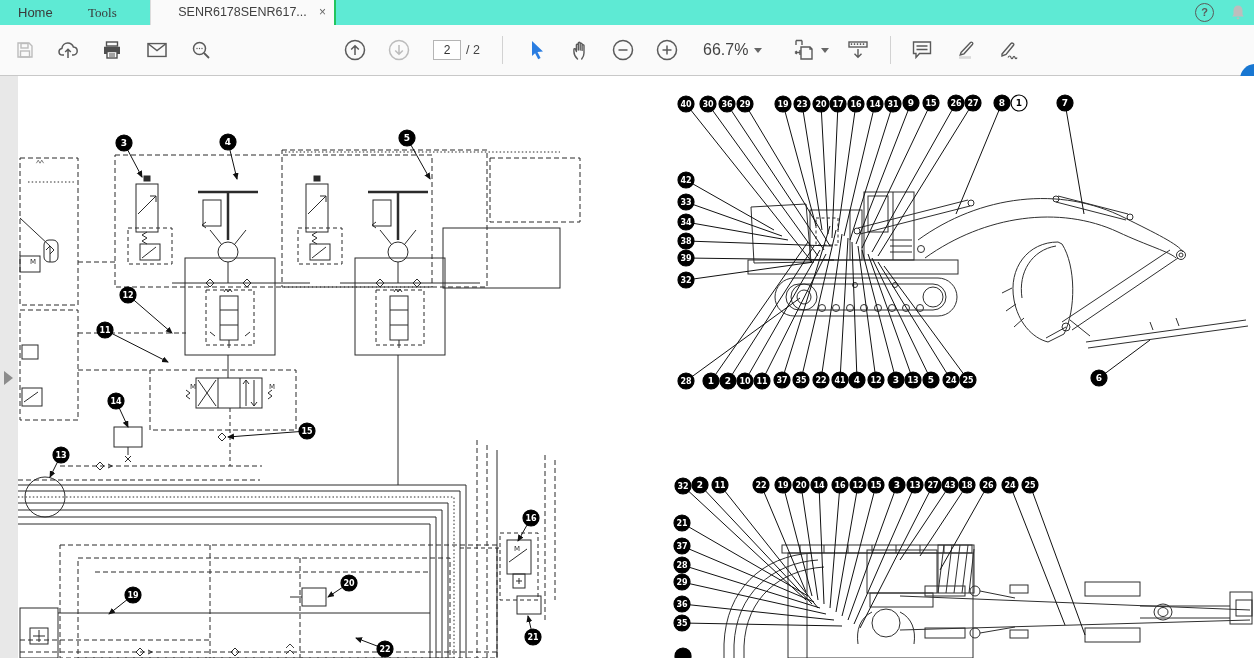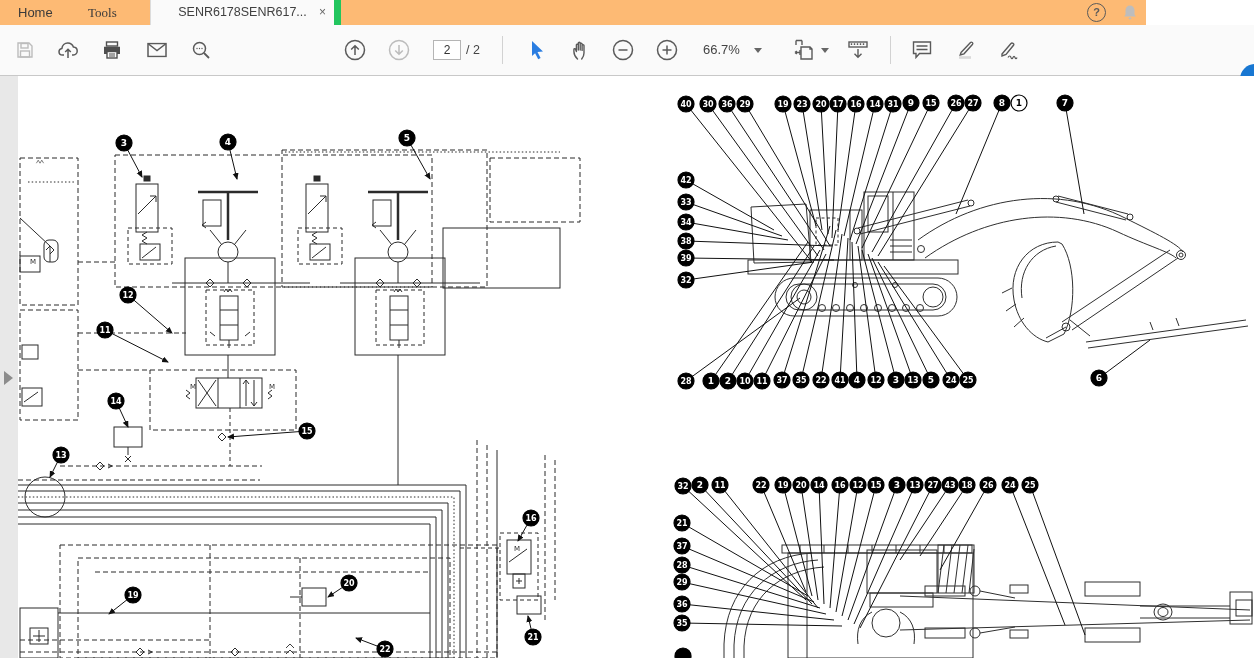--- a/index.html
+++ b/index.html
@@ -1,38 +1,38 @@
 <!DOCTYPE html>
 <html><head>
 <meta charset="utf-8">
 <style>
   html,body{margin:0;padding:0;background:#e8e8e8;}
   .app{position:relative;width:1254px;height:658px;overflow:hidden;background:#fff;
        font-family:"Liberation Sans","DejaVu Sans",sans-serif;-webkit-font-smoothing:antialiased;}
   
-  .tabbar{position:absolute;left:0;top:0;width:1146px;height:25px;background:#fdba74;}
+  .tabbar{position:absolute;left:0;top:0;width:1254px;height:25px;background:#5eead4;}
   .tab{position:absolute;top:0;height:25px;line-height:25px;font-size:13px;color:#3a3a3a;cursor:default;}
   .tab-home{left:18px;}
   .tab-tools{left:88px;font-family:Liberation Serif, serif;}
-  .tab-doc{left:150px;width:183px;background:#fafafa;border-left:1px solid #dcdcdc;border-right:7px solid #22c55e;
+  .tab-doc{left:150px;width:183px;background:#fafafa;border-left:1px solid #dcdcdc;border-right:2px solid #22c55e;
            text-align:center;font-size:12.5px;color:#404040;}
   .tab-doc .close{position:absolute;right:8px;top:0;color:#666;font-size:12px;cursor:default;}
   .tabbar-right{position:absolute;right:8px;top:0;height:25px;display:flex;align-items:center;gap:16px;}
   .help-circ{width:17px;height:17px;border:1.6px solid #5a5a5a;border-radius:50%;color:#5a5a5a;
              font-size:11px;font-weight:bold;text-align:center;line-height:16px;}
   
   .toolbar{position:absolute;left:0;top:25px;width:1254px;height:50px;background:#fafafa;border-bottom:1px solid #c8c8c8;}
   .tbtn{position:absolute;top:50%;transform:translate(-50%,-50%);display:flex;align-items:center;color:#5a5a5a;}
   .tbtn svg{display:block;}
   .disabled{color:#bcbcbc;}
   .vdiv{position:absolute;top:11px;width:1px;height:28px;background:#d2d2d2;}
   .pageinput{position:absolute;left:433px;top:15px;width:26px;height:18px;border:1px solid #b5b5b5;background:#fff;
              font-size:12px;text-align:center;color:#333;padding:0;font-family:"Liberation Sans",sans-serif;}
   .pagesep{position:absolute;left:466px;top:0;height:50px;line-height:50px;font-size:12.5px;color:#444;}
-  .zoomtxt{position:absolute;left:703px;top:0;height:50px;line-height:50px;font-size:13px;color:#444;}
+  .zoomtxt{position:absolute;left:703px;top:0;height:50px;line-height:50px;font-size:16px;color:#444;}
   .caret{width:0;height:0;border-left:4px solid transparent;border-right:4px solid transparent;border-top:5px solid #666;}
   .caret-abs{position:absolute;top:23px;}
   .avatar-blue{position:absolute;right:-16px;top:39px;width:30px;height:30px;border-radius:50%;background:#1877d2;}
   
   .content{position:absolute;left:0;top:76px;width:1254px;height:582px;background:#fff;}
   .content svg{display:block;}
 </style>
 </head>
 <body>
 <div class="app">

